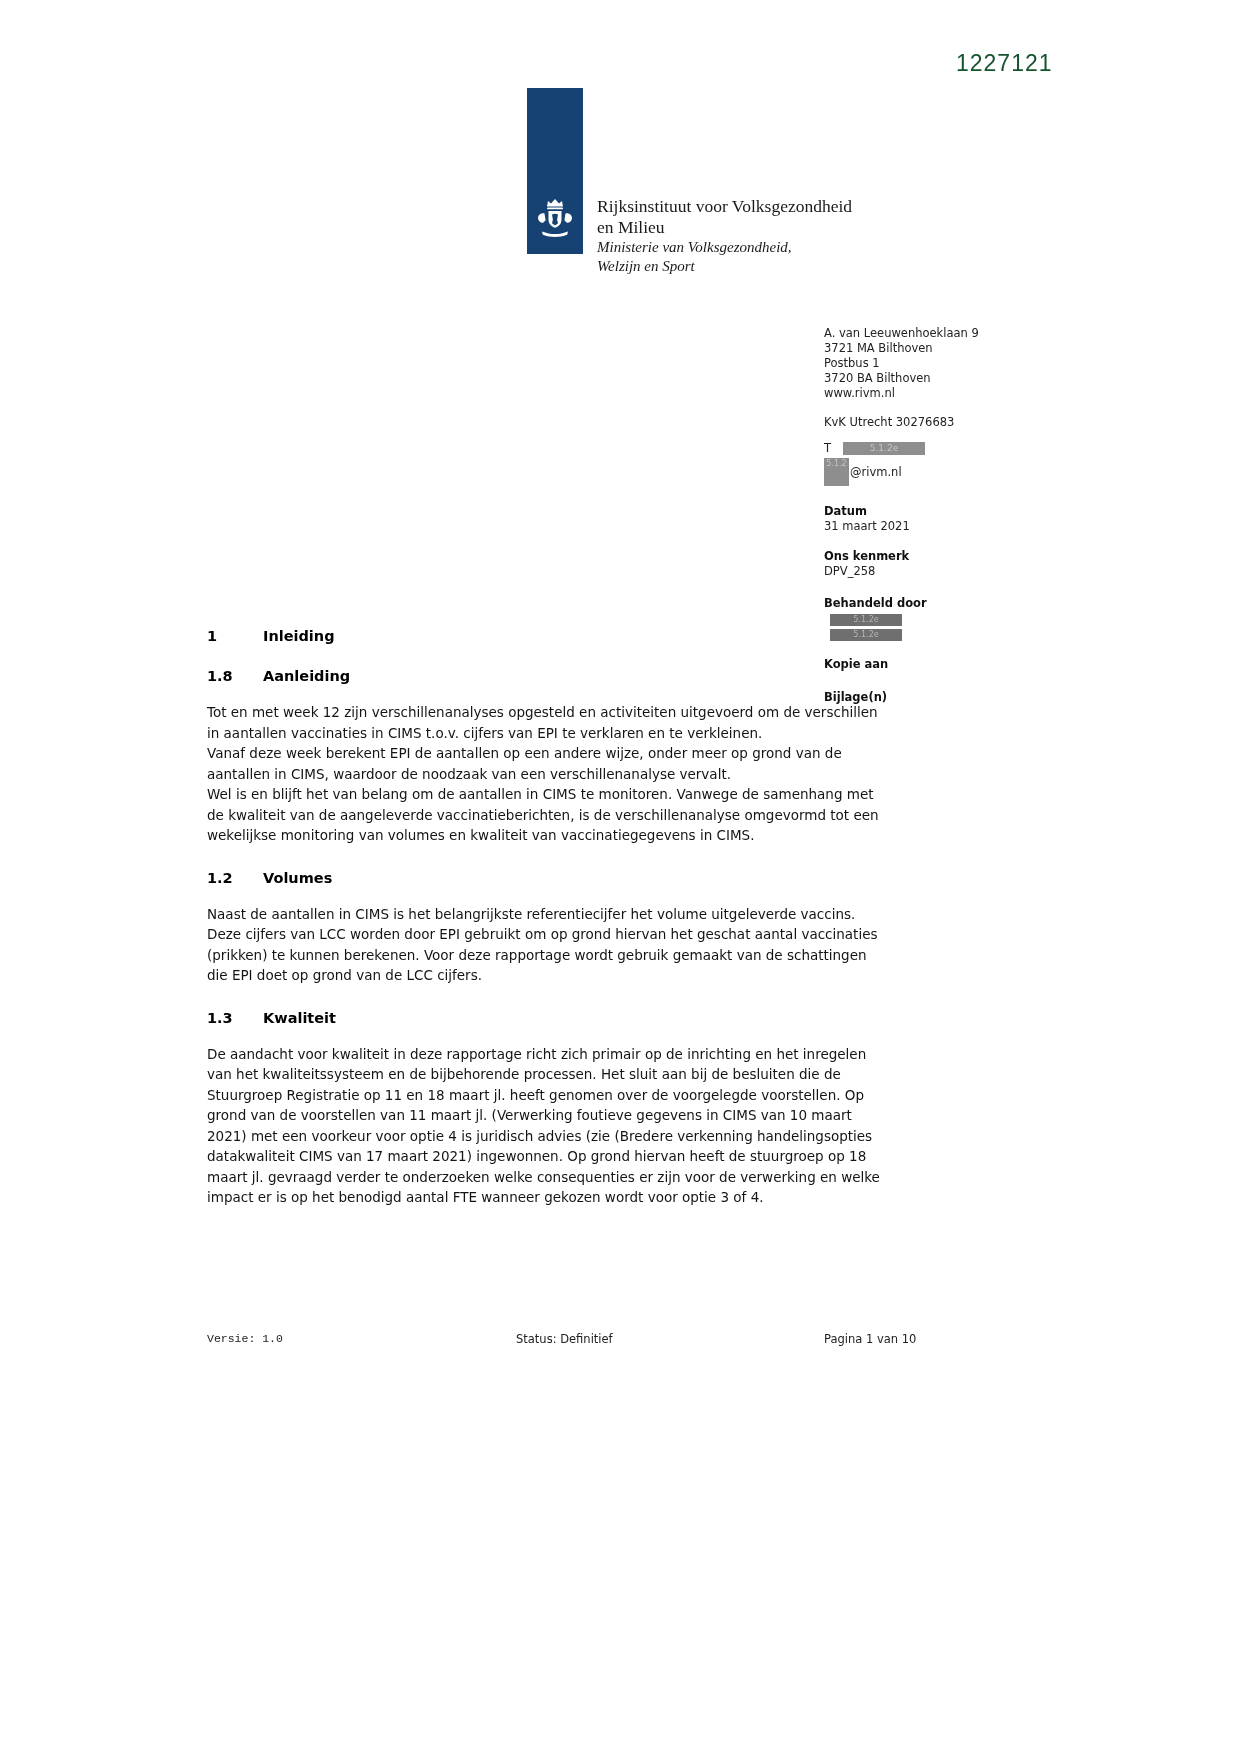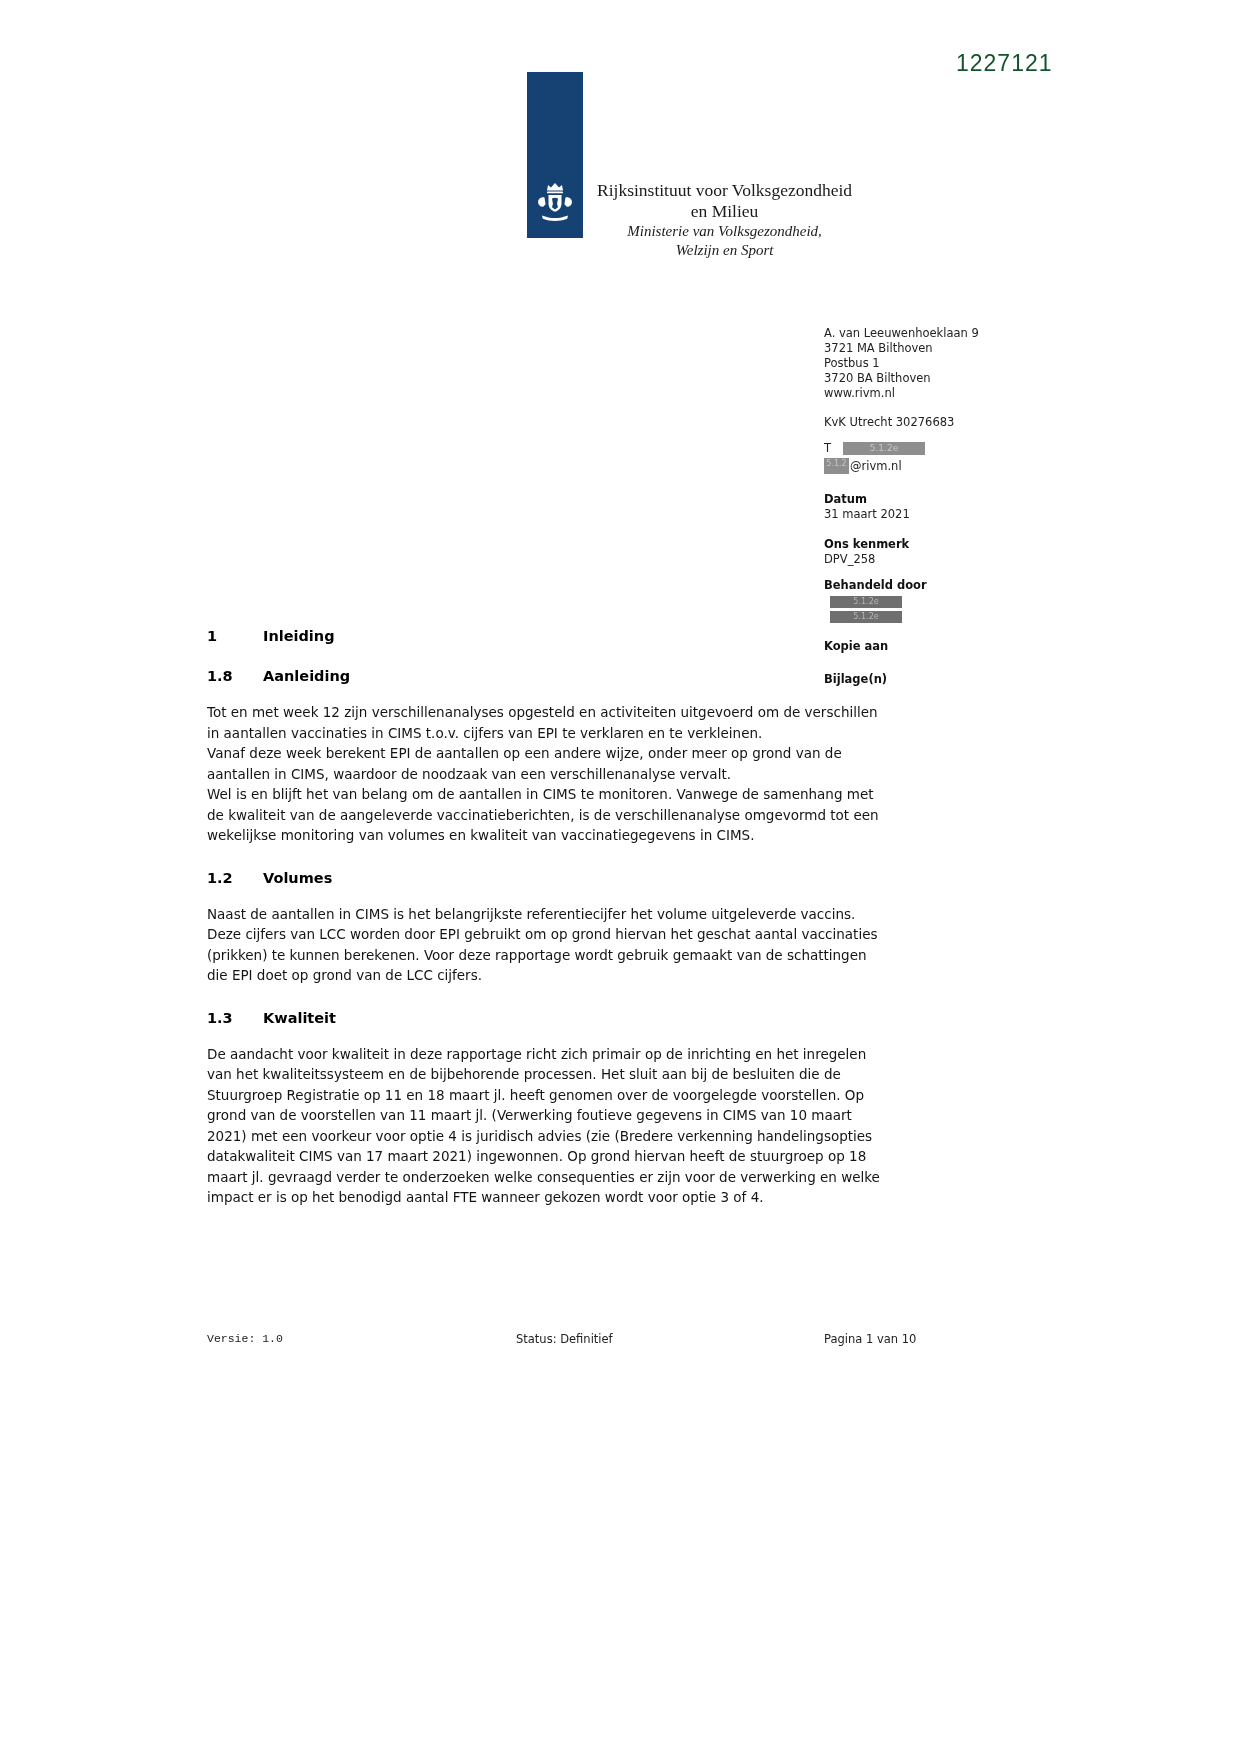--- a/index.html
+++ b/index.html
@@ -19,39 +19,39 @@
     position: absolute;
     top: 50px;
     left: 956px;
     font-size: 23px;
     letter-spacing: 1px;
     color: #14532d;
     font-family: "Liberation Sans", sans-serif;
   }
 
   
-  .logo { position: absolute; left: 527px; top: 72px; display: flex; text-align: center; }
+  .logo { position: absolute; left: 527px; top: 88px; display: flex; }
   .logo-bar { width: 56px; height: 166px; background: #154273; position: relative; flex: none; }
   .emblem { position: absolute; left: 50%; bottom: 12px; transform: translateX(-50%); }
   .logo-text { margin-left: 14px; padding-top: 108px; font-family: "Liberation Serif", serif; white-space: nowrap; }
   .logo-org { font-size: 17.5px; line-height: 21px; color: #1a1a1a; }
   .logo-ministry { font-size: 15px; line-height: 19px; font-style: italic; color: #1a1a1a; }
 
   
   .meta-col { position: absolute; left: 824px; top: 326px; width: 220px; font-size: 11.5px; line-height: 15px; color: #222; }
   .kvk { margin-top: 14px; }
   .phone-row { margin-top: 11px; display: flex; align-items: center; }
   .phone-label { width: 19px; }
   .redact { background: #8e8e8e; color: #c6c6c6; text-align: center; display: inline-block; overflow: hidden; }
   .redact-phone { width: 82px; height: 13px; font-size: 9px; line-height: 13px; }
   .email-row { margin-top: 2px; display: flex; align-items: center; }
-  .redact-email { width: 25px; height: 16px; font-size: 8px; line-height: 12px; margin-right: 1px; }
+  .redact-email { width: 25px; height: 28px; font-size: 8px; line-height: 12px; margin-right: 1px; }
   .meta-field-datum { margin-top: 18px; }
   .meta-field-kenmerk { margin-top: 15px; }
-  .meta-field-behandeld { margin-top: 11px; }
+  .meta-field-behandeld { margin-top: 17px; }
   .meta-field-kopie { margin-top: 16px; }
   .meta-field-bijlage { margin-top: 18px; }
   .meta-label { font-weight: bold; color: #111; }
   .redact-bar { width: 72px; height: 12px; background: #6f6f6f; color: #b5b5b5; font-size: 8px; line-height: 12px; text-align: center; margin: 3px 0 0 6px; }
 
   
   .memo-row { position: absolute; left: 206px; top: 476px; display: flex; align-items: baseline; }
   .memo-word { font-size: 54px; line-height: 1; font-weight: 400; letter-spacing: 2px; color: #000; font-family: "Liberation Sans", sans-serif; }
   .memo-sub { font-size: 15px; margin-left: 15px; color: #111; }
 

